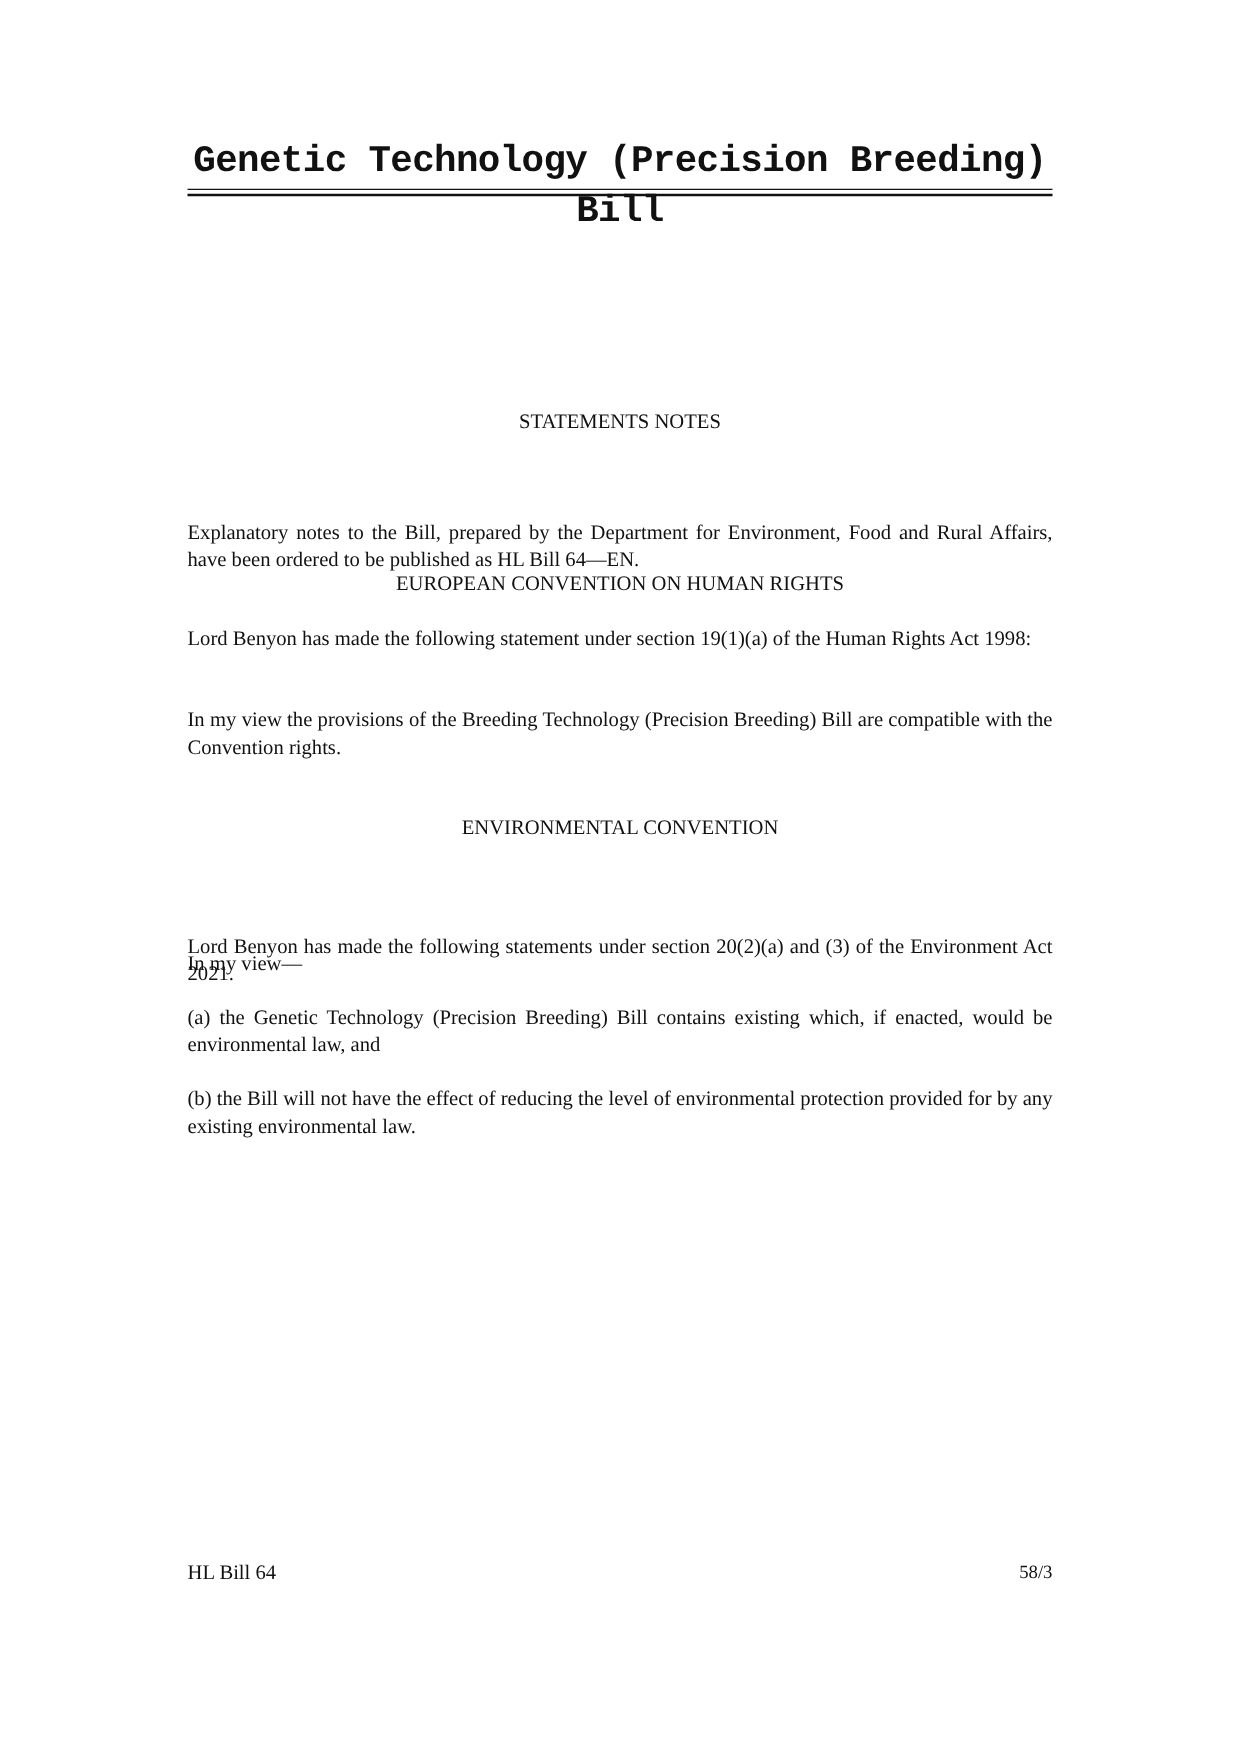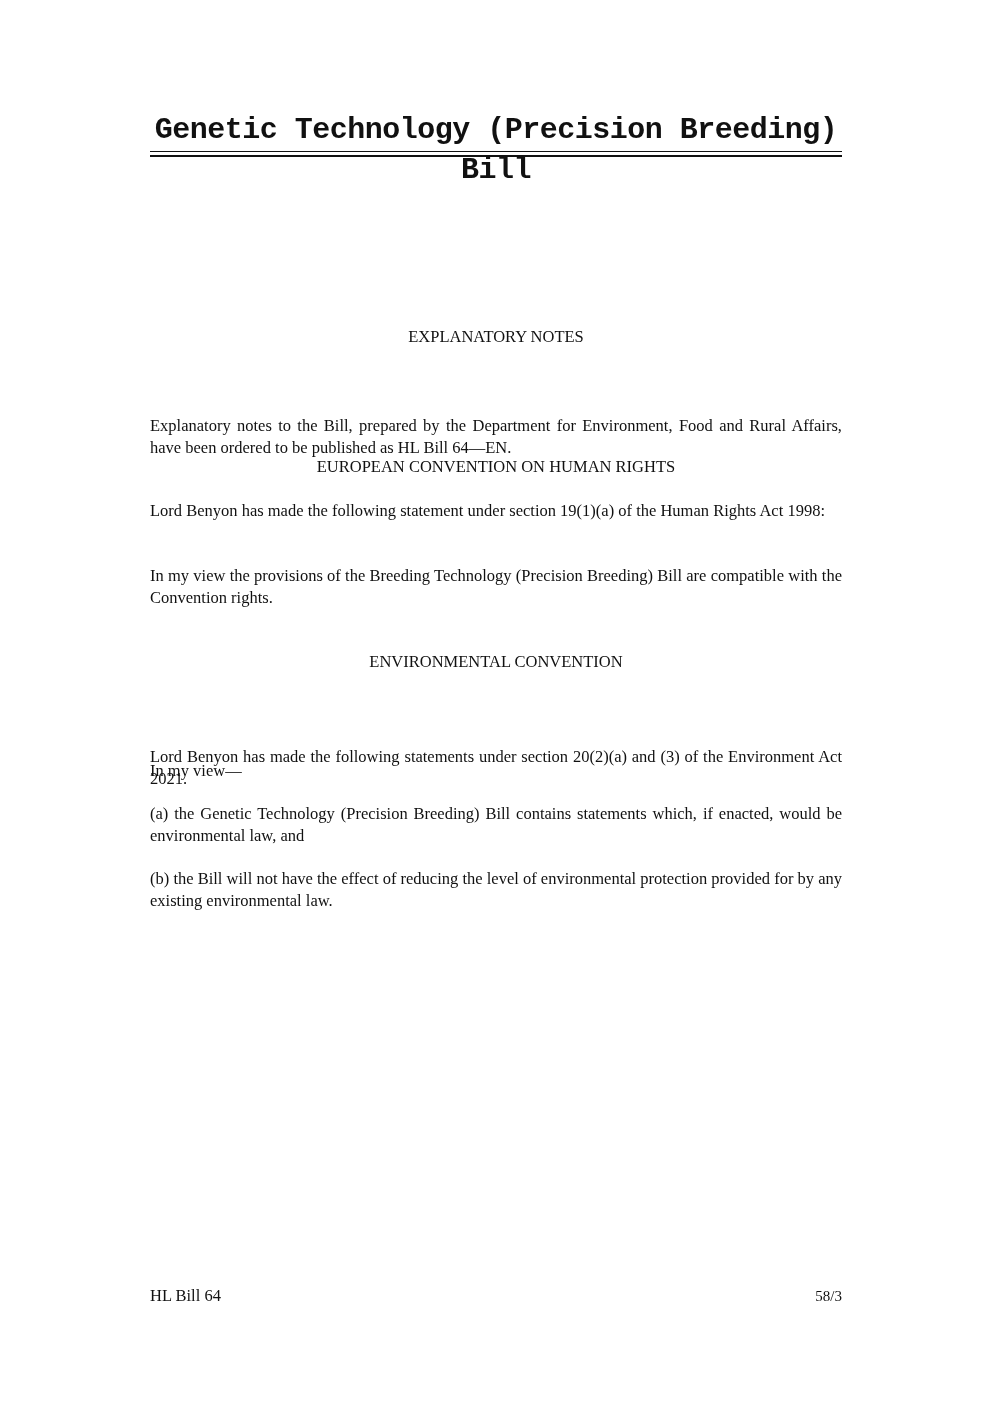--- a/index.html
+++ b/index.html
@@ -6,40 +6,40 @@
   body { width: 991px; height: 1401px; position: relative; overflow: hidden;
          font-family: "Liberation Serif", "DejaVu Serif", serif; color: #111; }
   .page { position: absolute; left: 150px; width: 692px; top: 0; }
   .title { position: absolute; top: 110px; left: 0; width: 692px; text-align: center;
            font-family: Liberation Mono, monospace; font-weight: bold;
            font-size: 30px; letter-spacing: -0.5px; line-height: 40px; }
   .rule1 { position: absolute; top: 151px; left: 0; width: 692px; height: 0; border-top: 1.5px solid #111; }
   .rule2 { position: absolute; top: 155px; left: 0; width: 692px; height: 0; border-top: 2.5px solid #111; }
   .heading { position: absolute; left: 0; width: 692px; text-align: center; font-size: 16.5px; line-height: 20px; }
   .para { position: absolute; left: 0; width: 692px; font-size: 16.5px; line-height: 21.5px; text-align: justify; }
-  .footer { position: absolute; top: 1248px; font-size: 16.5px; line-height: 20px; margin-top: 38px; }
+  .footer { position: absolute; top: 1248px; font-size: 16.5px; line-height: 20px; }
   .footer-left { left: 0; font-family: "Liberation Serif", serif; }
   .footer-right { right: 0; text-align: right; font-family: Liberation Serif, serif; font-size: 15px; }
 </style>
 </head>
 <body>
 
 <div class="page">
   <div class="title">Genetic Technology (Precision Breeding) Bill</div>
   <div class="rule1"></div>
   <div class="rule2"></div>
 
-  <div class="heading" style="top:327px;">EXPLANATORY NOTES</div>
+  <div class="heading" style="top:327px;">STATEMENTS NOTES</div>
   <div class="para" style="top:371px;margin-top:44px;">Explanatory notes to the Bill, prepared by the Department for Environment, Food and Rural Affairs, have been ordered to be published as HL Bill 64—EN.</div>
 
   <div class="heading" style="top:457px;text-align:center;">EUROPEAN CONVENTION ON HUMAN RIGHTS</div>
   <div class="para" style="top:500px;">Lord Benyon has made the following statement under section 19(1)(a) of the Human Rights Act 1998:</div>
   <div class="para" style="top:565px;">In my view the provisions of the Breeding Technology (Precision Breeding) Bill are compatible with the Convention rights.</div>
 
   <div class="heading" style="top:652px;">ENVIRONMENTAL CONVENTION</div>
   <div class="para" style="top:709px;margin-top:37px;">Lord Benyon has made the following statements under section 20(2)(a) and (3) of the Environment Act 2021.</div>
   <div class="para" style="top:760px;">In my view—</div>
-  <div class="para" style="top:803px;">(a) the Genetic Technology (Precision Breeding) Bill contains statements which, if enacted, would be environmental law, and</div>
+  <div class="para" style="top:803px;">(a) the Genetic Technology (Precision Breeding) Bill contains existing which, if enacted, would be environmental law, and</div>
   <div class="para" style="top:868px;">(b) the Bill will not have the effect of reducing the level of environmental protection provided for by any existing environmental law.</div>
 
   <div class="footer footer-left">HL Bill 64</div>
   <div class="footer footer-right">58/3</div>
 </div>
 
 </body></html>

